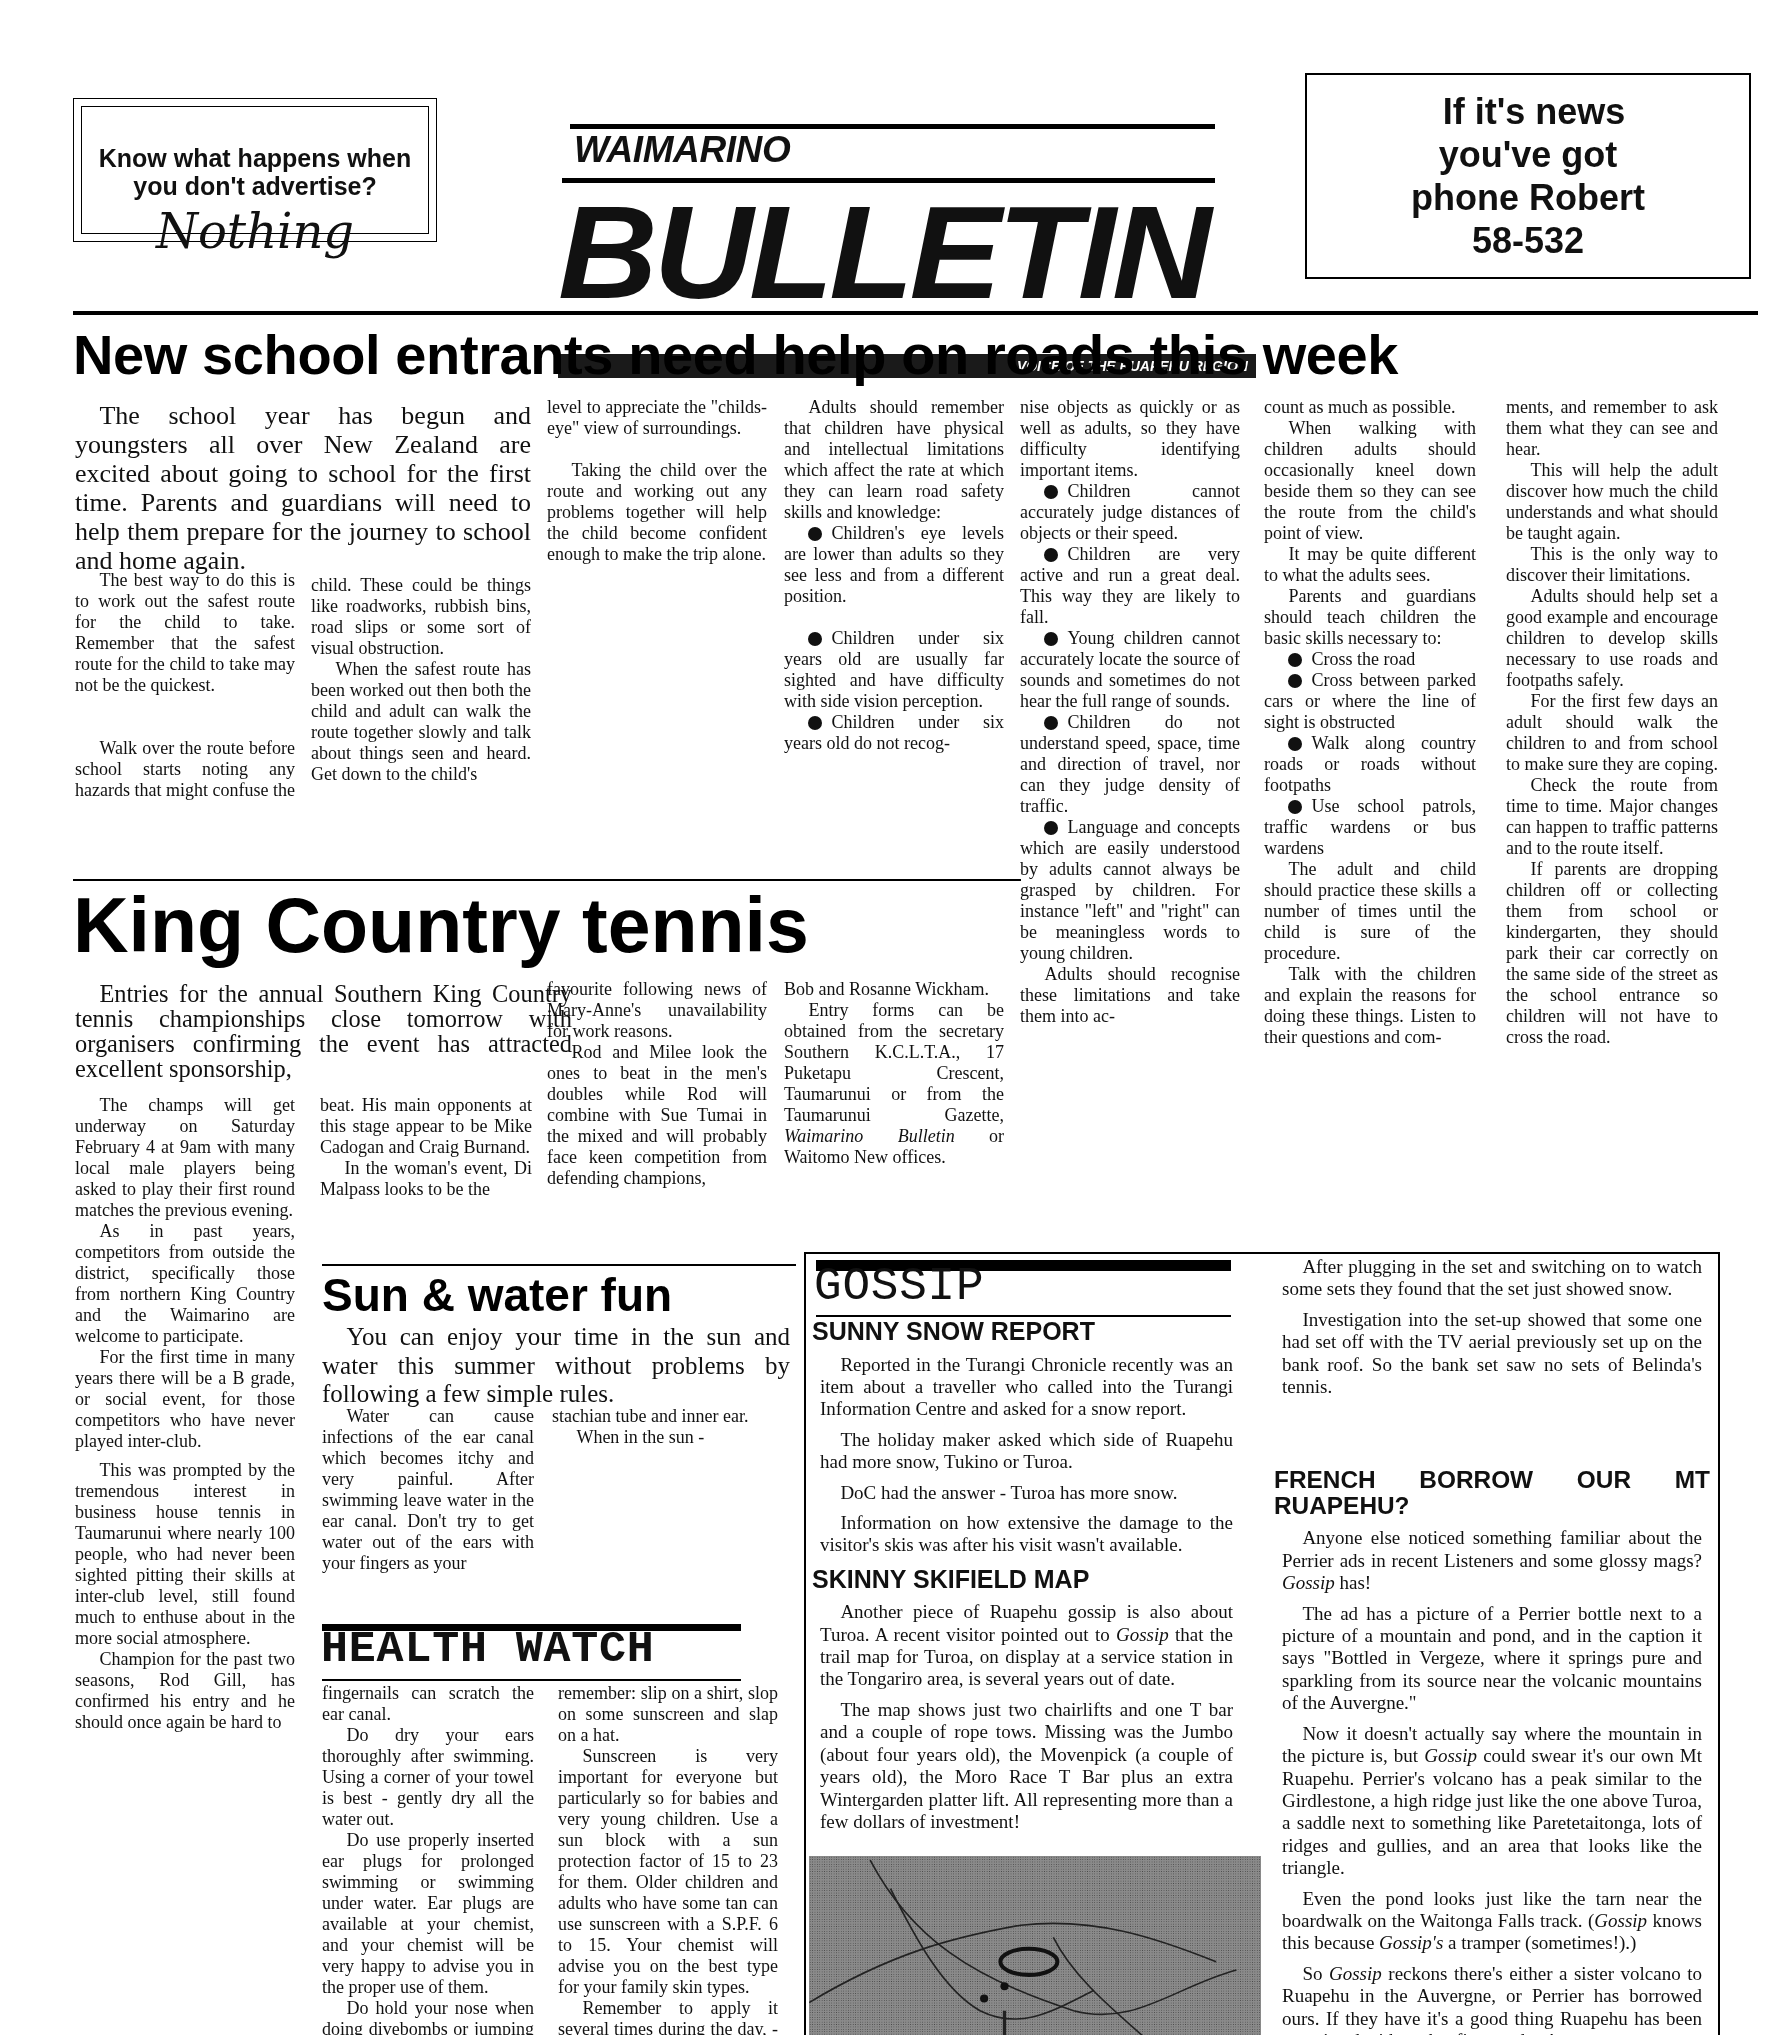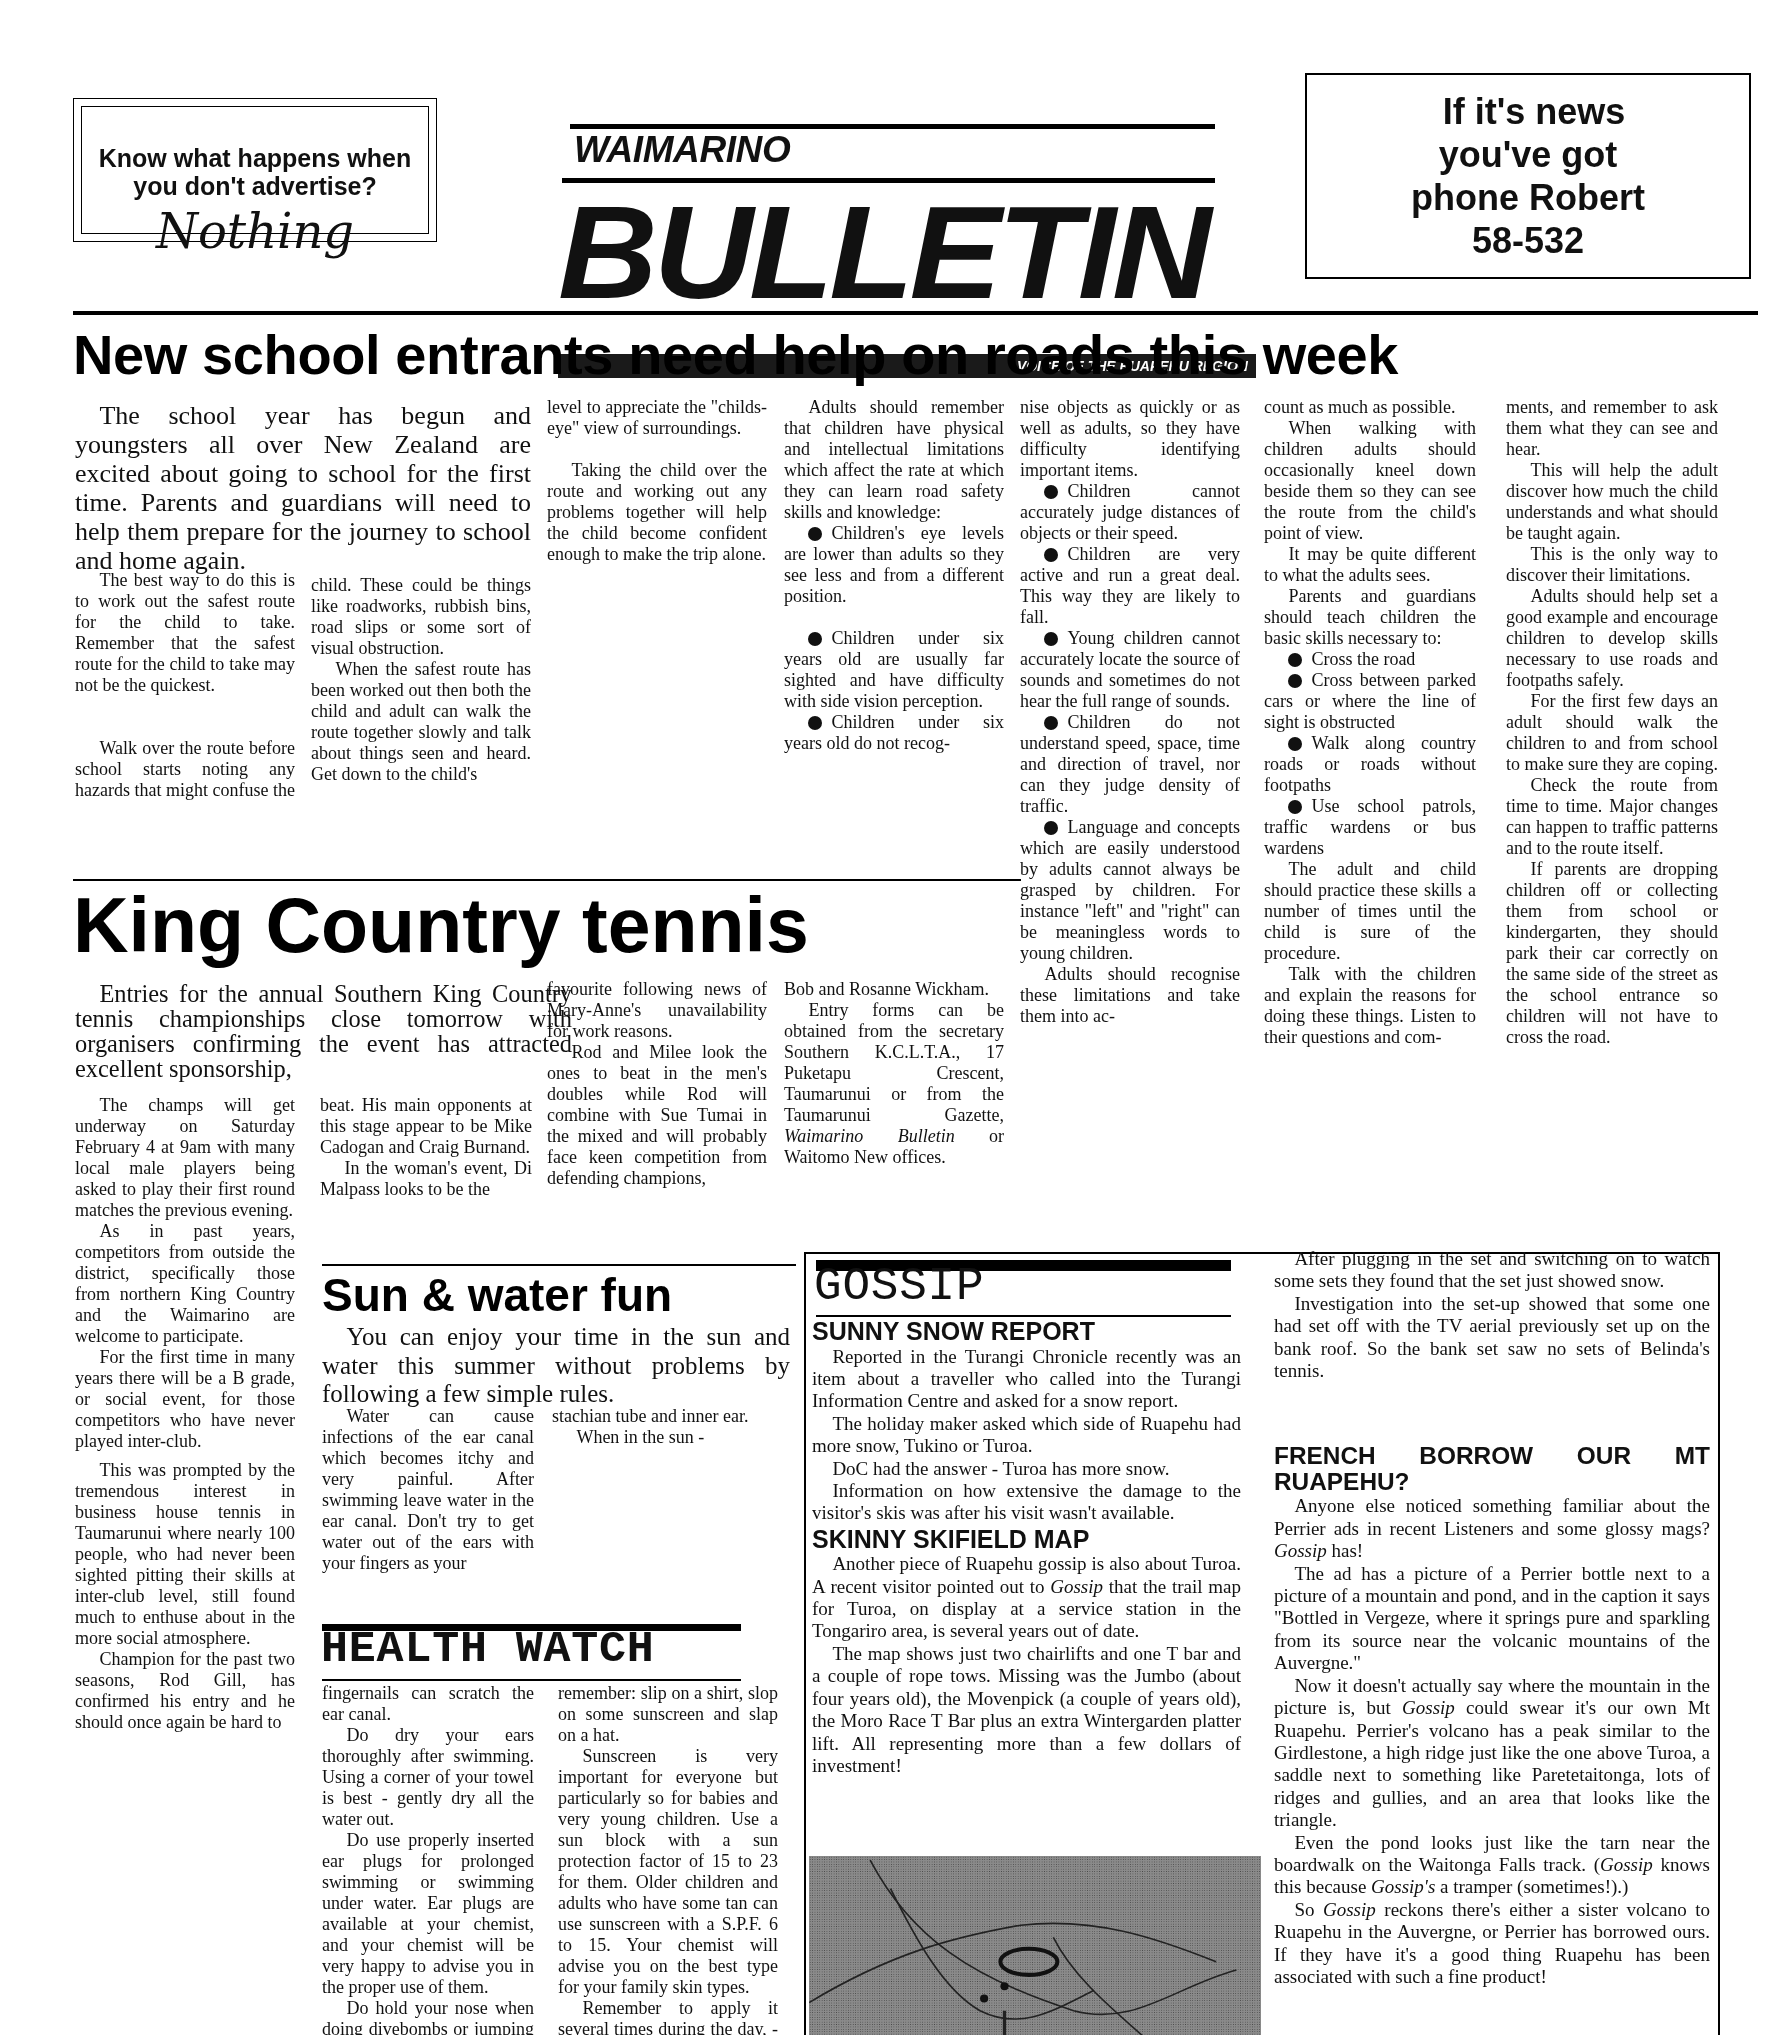--- a/index.html
+++ b/index.html
@@ -13,21 +13,21 @@
   .bullet{display:inline-block;width:14px;height:14px;border-radius:50%;background:#111;margin-right:9px;vertical-align:-1.6px;}
   .sans{font-family:"Liberation Sans","DejaVu Sans",sans-serif;}
   .mono{font-family:"Liberation Mono","DejaVu Sans Mono",monospace;}
   .headline{font-family:"Liberation Sans","DejaVu Sans",sans-serif;font-weight:bold;color:#000;white-space:nowrap;}
   .rule{position:absolute;background:#000;}
   .box{position:absolute;border:2.4px solid #000;box-sizing:border-box;}
   .intro{font-size:26px;line-height:29px;text-align:justify;}
   .intro p{margin:0;text-indent:24.4px;}
   .gossip-h{font-family:"Liberation Sans","DejaVu Sans",sans-serif;font-weight:bold;font-size:25px;line-height:28.5px;}
   .gcol{position:absolute;font-size:19px;line-height:22.4px;text-align:justify;}
-  .gcol p{margin:0;text-indent:20.4px;}
+  .gcol p{margin:8px;text-indent:20.4px;}
   .halftone{background-color:#8a8a8a;background-image:radial-gradient(#444 0.4px, transparent 0.7px);background-size:2.4px 2.4px;}
   em{font-style:italic;}
 </style>
 </head>
 <body>
 
 <div class="box" style="left:73px;top:98px;width:364px;height:144px;border-width:1.6px;">
   <div class="abs" style="left:7.3px;top:7.3px;right:7.3px;bottom:7.3px;border:1.6px solid #000;"></div>
   <div class="abs sans" style="left:0;right:0;top:45px;text-align:center;font-size:25px;font-weight:bold;">Know what happens when</div>
   <div class="abs sans" style="left:0;right:0;top:73px;text-align:center;font-size:25px;font-weight:bold;">you don't advertise?</div>

